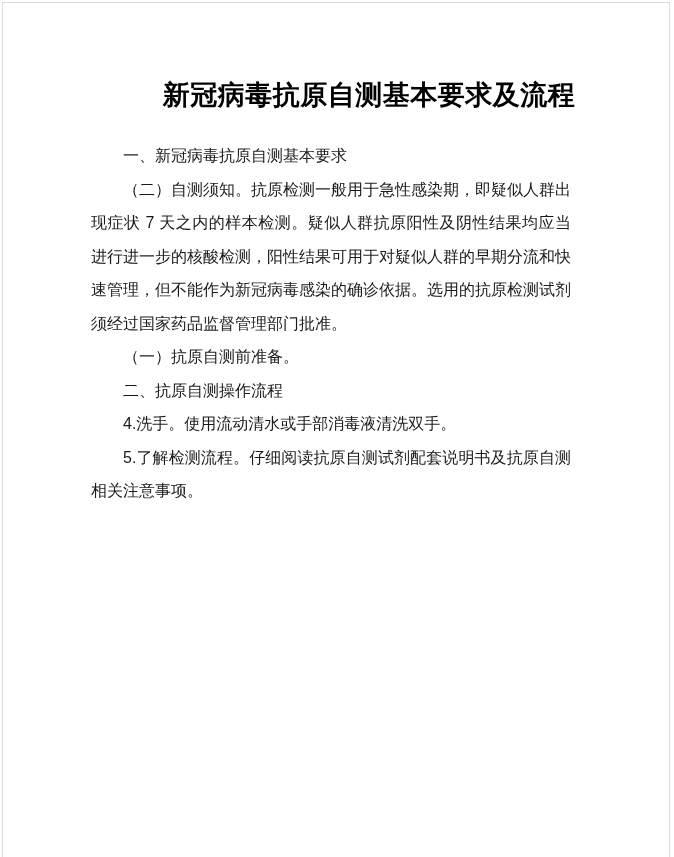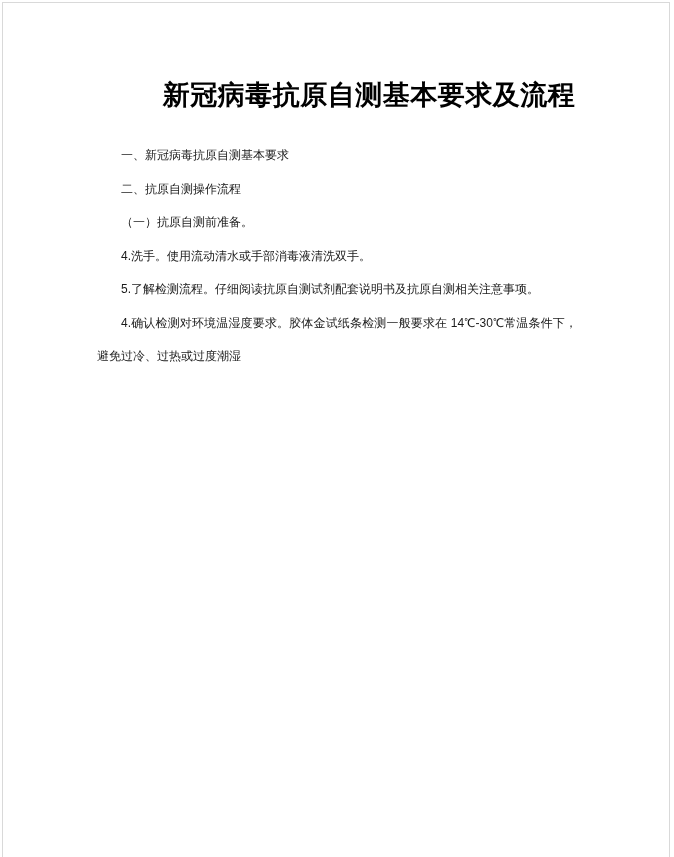--- a/index.html
+++ b/index.html
@@ -38,43 +38,43 @@
     font-size: 27px;
     line-height: 30px;
     font-weight: 700;
     color: #000000;
     letter-spacing: 0.5px;
     padding-left: 32px;
   }
   .doc-body {
     position: absolute;
     top: 139px;
-    left: 97px;
+    left: 91px;
     width: 480px;
     color: #1a1a1a;
-    font-size: 12px;
+    font-size: 16px;
     line-height: 33.5px;
     text-align: justify;
     text-justify: inter-ideograph;
   }
   .doc-body p {
     margin: 0;
     padding: 0;
     text-indent: 2em;
   }
 </style>
 </head>
 <body>
 
 <div class="screen">
   <div class="page-frame"></div>
 
   <h1 class="doc-title">新冠病毒抗原自测基本要求及流程</h1>
 
   <div class="doc-body">
     <p>一、新冠病毒抗原自测基本要求</p>
+    <p>（二）自测须知。抗原检测一般用于急性感染期，即疑似人群出现症状 7 天之内的样本检测。疑似人群抗原阳性及阴性结果均应当进行进一步的核酸检测，阳性结果可用于对疑似人群的早期分流和快速管理，但不能作为新冠病毒感染的确诊依据。选用的抗原检测试剂须经过国家药品监督管理部门批准。</p>
+    <p>（一）抗原自测前准备。</p>
     <p>二、抗原自测操作流程</p>
-    <p>（一）抗原自测前准备。</p>
     <p>4.洗手。使用流动清水或手部消毒液清洗双手。</p>
     <p>5.了解检测流程。仔细阅读抗原自测试剂配套说明书及抗原自测相关注意事项。</p>
-    <p>4.确认检测对环境温湿度要求。胶体金试纸条检测一般要求在 14℃-30℃常温条件下，避免过冷、过热或过度潮湿</p>
   </div>
 </div>
 
 </body></html>

